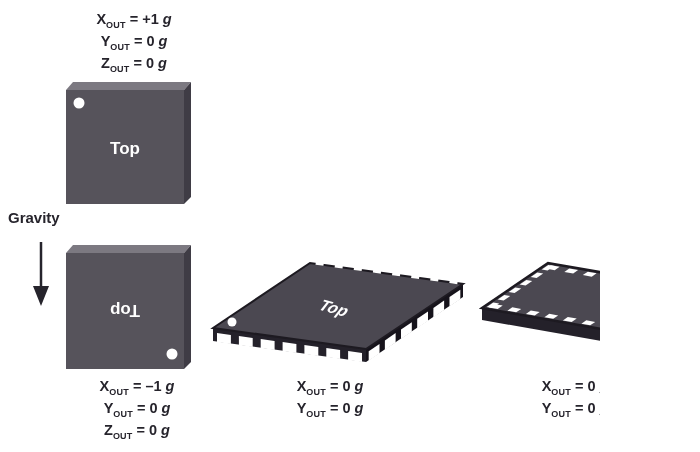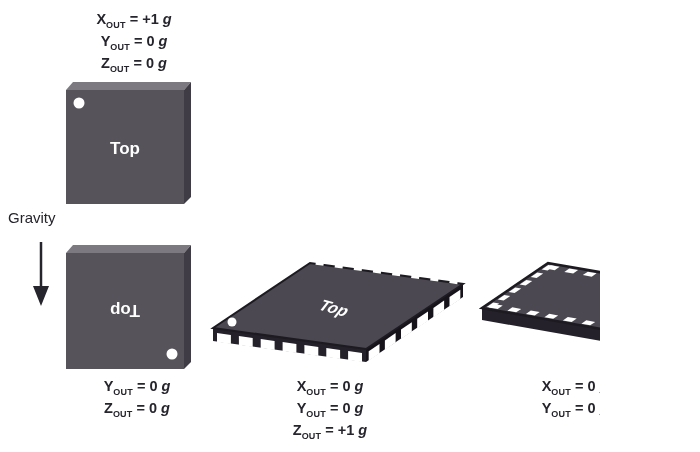--- a/index.html
+++ b/index.html
@@ -11,21 +11,21 @@
   .readout {
     position:absolute; width:170px; text-align:center; color:var(--text);
     font-weight:bold; font-size:14.5px;
   }
   .rline { height:22px; line-height:22px; white-space:nowrap; }
   .sub   { font-size:9px; position:relative; top:3.5px; letter-spacing:0.2px; }
   .rhs   { margin-left:4px; }
   .unit  { font-style:italic; margin-left:4px; }
   .gravity-label {
     position:absolute; left:8px; top:209px; color:var(--text);
-    font-weight:normal; font-size:15px;
+    font-weight:bold; font-size:15px;
   }
   .abs { position:absolute; }
   svg text { font-family:"Liberation Sans", sans-serif; font-weight:bold; }
 </style>
 </head>
 <body>
 
 <div class="stage">
 
   <div class="readout" style="left:49px; top:8px;">
@@ -121,28 +121,28 @@
         <polygon points="112.2,67.3 103.4,65.7 108.3,62.3 117.2,63.9" fill="#FFFFFF"></polygon>
         <polygon points="93.7,64.0 84.9,62.4 89.8,59.1 98.7,60.6" fill="#FFFFFF"></polygon>
         <polygon points="75.2,60.8 66.4,59.2 71.3,55.8 80.2,57.4" fill="#FFFFFF"></polygon>
         <polygon points="56.7,57.5 47.9,55.9 52.8,52.6 61.7,54.1" fill="#FFFFFF"></polygon>
         <polygon points="38.2,54.3 29.4,52.7 34.3,49.3 43.2,50.9" fill="#FFFFFF"></polygon>
         <polygon points="19.7,51.0 10.9,49.4 15.8,46.1 24.7,47.6" fill="#FFFFFF"></polygon>
       </g>
   </svg>
 
   <div class="readout" style="left:52px; top:375px;">
+    <div class="rline"><span>X</span><span class="sub">OUT</span><span class="rhs">= –1</span><span class="unit">g</span></div>
     <div class="rline"><span>Y</span><span class="sub">OUT</span><span class="rhs">= 0</span><span class="unit">g</span></div>
     <div class="rline"><span>Z</span><span class="sub">OUT</span><span class="rhs">= 0</span><span class="unit">g</span></div>
   </div>
 
   <div class="readout" style="left:245px; top:375px;">
     <div class="rline"><span>X</span><span class="sub">OUT</span><span class="rhs">= 0</span><span class="unit">g</span></div>
     <div class="rline"><span>Y</span><span class="sub">OUT</span><span class="rhs">= 0</span><span class="unit">g</span></div>
-    <div class="rline"><span>Z</span><span class="sub">OUT</span><span class="rhs">= +1</span><span class="unit">g</span></div>
   </div>
 
   <div class="readout" style="left:490px; top:375px;">
     <div class="rline"><span>X</span><span class="sub">OUT</span><span class="rhs">= 0</span><span class="unit">g</span></div>
     <div class="rline"><span>Y</span><span class="sub">OUT</span><span class="rhs">= 0</span><span class="unit">g</span></div>
   </div>
 
 </div>
 
 </body></html>

